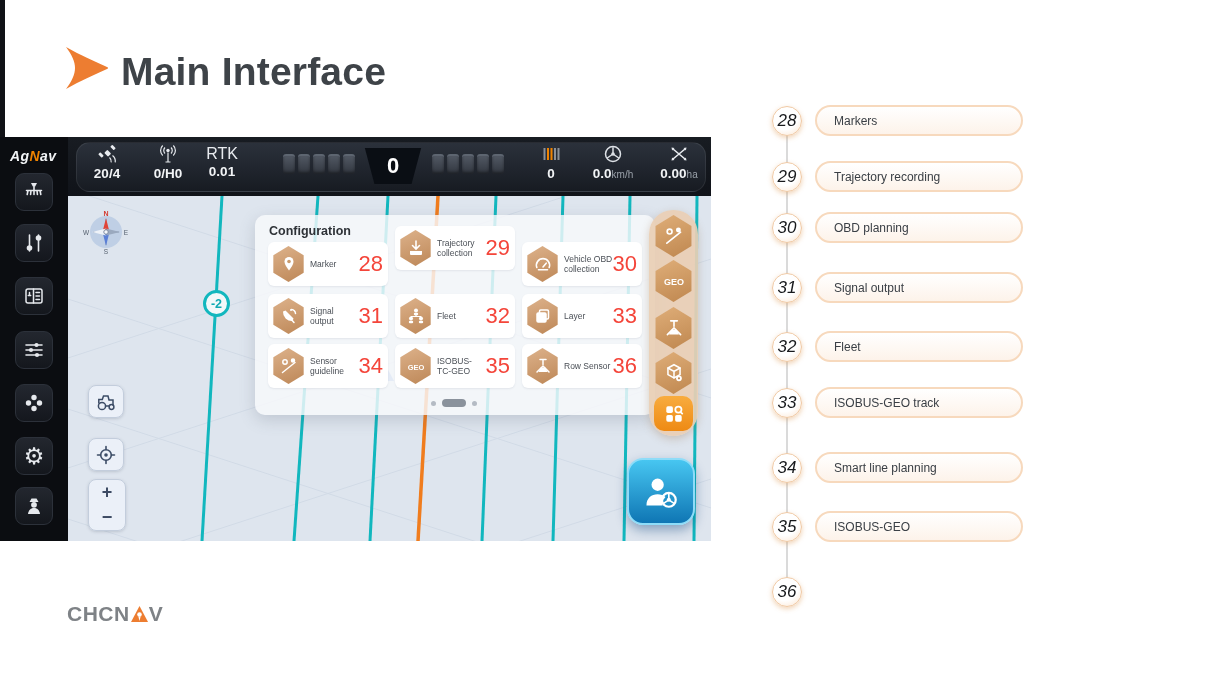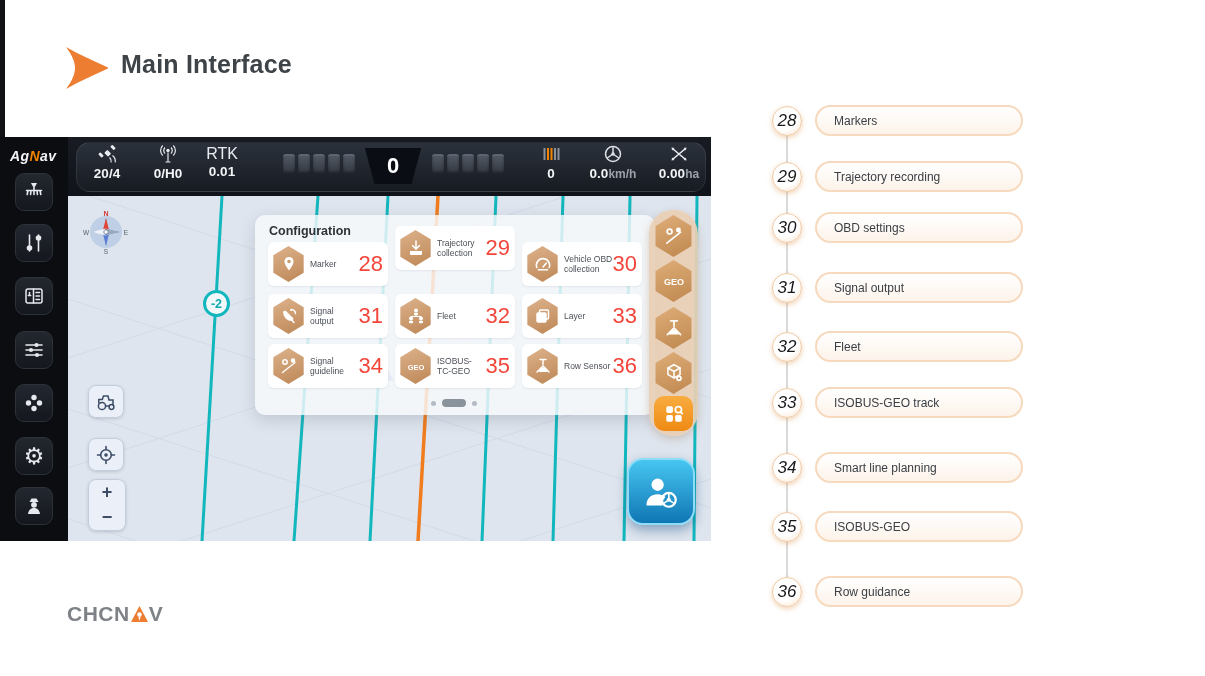--- a/index.html
+++ b/index.html
@@ -5,21 +5,21 @@
   * { margin:0; padding:0; box-sizing:border-box; }
   body { background:#fff; }
   .slide { position:relative; width:1205px; height:676px; background:#ffffff;
            font-family:"Liberation Sans", sans-serif; overflow:hidden; }
 
   
   .left-strip { position:absolute; left:0; top:0; width:5px; height:541px; background:#101216; }
 
   
   .title-arrow { position:absolute; left:64px; top:47px; }
-  .page-title { position:absolute; left:121px; top:50px; font-size:25px; font-weight:bold; color:#3e4348; letter-spacing:.2px; }
+  .page-title { position:absolute; left:121px; top:50px; font-size:39px; font-weight:bold; color:#3e4348; letter-spacing:.2px; }
 
   
   .app { position:absolute; left:0; top:137px; width:711px; height:404px; background:#0b0d11;padding-left:12px; }
 
   
   .sb { position:absolute; left:0; top:0; width:68px; height:404px; background:#0b0d11; }
   .agnav { position:absolute; left:10px; top:11px; font-size:14px; font-weight:bold; font-style:italic; color:#f2f4f6; letter-spacing:.4px; }
   .agnav .n { color:#f08300; }
   .sb-btn { position:absolute; left:15px; width:38px; height:38px; background:linear-gradient(#23272f,#14171d);
             border:1px solid #2c313a; border-radius:9px; display:flex; align-items:center; justify-content:center; }
@@ -27,21 +27,21 @@
 
   
   .topbar { position:absolute; left:68px; top:0; width:643px; height:59px;
             background:linear-gradient(#181c22,#101319); }
   .topbar-panel { position:absolute; left:8px; top:5px; width:630px; height:50px;
             background:linear-gradient(#2b313b,#171b22); border-radius:14px; border:1px solid rgba(255,255,255,.08); }
   .tmetric { position:absolute; text-align:center; }
   .tmetric .ticon { height:22px; display:flex; align-items:center; justify-content:center; }
   .tmetric .tval { font-size:13.5px; font-weight:bold; color:#f2f4f6; margin-top:1px; white-space:nowrap; }
   .tmetric .tlabel { font-size:16px; font-weight:normal; color:#e8ebef; padding-top:5px; }
-  .tmetric .tunit { font-size:12px; font-weight:bold; color:#9aa1a9; }
+  .tmetric .tunit { font-size:10px; font-weight:normal; color:#9aa1a9; }
   .seg-group { position:absolute; top:17px; display:flex; gap:3px; }
   .seg { width:12px; height:20px; border-radius:3px; background:linear-gradient(#515863,#31363f);
          border-top:2px solid #5d6570; box-shadow:inset 0 -2px 3px rgba(0,0,0,.4); }
   .speed-trap { position:absolute; left:293px; top:11px; width:64px; height:36px;
          background:#0a0e14; clip-path:polygon(6% 0,94% 0,79% 100%,21% 100%);
          display:flex; align-items:center; justify-content:center;
          color:#fff; font-size:22px; font-weight:bold; }
 
   
   .map { position:absolute; left:68px; top:59px; width:643px; height:345px; background:#dee5ee; overflow:hidden; }
@@ -397,21 +397,21 @@
         </div>
 
         <div class="card" style="left:13px; top:129px">
           <div class="hex">
             <svg width="20" height="20" viewBox="0 0 20 20" fill="none" stroke="#fff" stroke-width="1.5" stroke-linecap="round">
                 <circle cx="6" cy="6" r="2.2"></circle>
                 <circle cx="14" cy="4.5" r="1.5" fill="#fff"></circle>
                 <path d="M3.5 16.5L16 6.5"></path>
               </svg>
           </div>
-          <div class="card-label">Signal guideline</div>
+          <div class="card-label">Sensor guideline</div>
           <div class="card-num">34</div>
         </div>
         <div class="card" style="left:140px; top:129px">
           <div class="hex">
             <svg width="30" height="20" viewBox="0 0 30 20">
                 <text x="15" y="13.5" text-anchor="middle" class="geo-text">GEO</text>
               </svg>
           </div>
           <div class="card-label">ISOBUS-TC-GEO</div>
           <div class="card-num">35</div>
@@ -510,39 +510,38 @@
 
   <div class="legend-line"></div>
 
   <div class="lg-circle" style="top:106px">28</div>
   <div class="lg-pill" style="top:105px">Markers</div>
 
   <div class="lg-circle" style="top:162px">29</div>
   <div class="lg-pill" style="top:161px">Trajectory recording</div>
 
   <div class="lg-circle" style="top:213px">30</div>
-  <div class="lg-pill" style="top:212px">OBD settings</div>
+  <div class="lg-pill" style="top:212px">OBD planning</div>
 
   <div class="lg-circle" style="top:273px">31</div>
   <div class="lg-pill" style="top:272px">Signal output</div>
 
   <div class="lg-circle" style="top:332px">32</div>
   <div class="lg-pill" style="top:331px">Fleet</div>
 
   <div class="lg-circle" style="top:388px">33</div>
   <div class="lg-pill" style="top:387px">ISOBUS-GEO track</div>
 
   <div class="lg-circle" style="top:453px">34</div>
   <div class="lg-pill" style="top:452px">Smart line planning</div>
 
   <div class="lg-circle" style="top:512px">35</div>
   <div class="lg-pill" style="top:511px">ISOBUS-GEO</div>
 
   <div class="lg-circle" style="top:577px">36</div>
-  <div class="lg-pill" style="top:576px">Row guidance</div>
 
   <div class="brand">
     <span>CHCN</span>
     <svg width="17" height="16" viewBox="0 0 17 16">
       <path d="M8.5 0 L17 16 L0 16 Z" fill="#ED7D31"></path>
       <circle cx="8.5" cy="8.5" r="2.3" fill="#fff"></circle>
       <path d="M7.4 10.5 L8.5 15 L9.6 10.5 Z" fill="#fff"></path>
     </svg>
     <span>V</span>
   </div>

